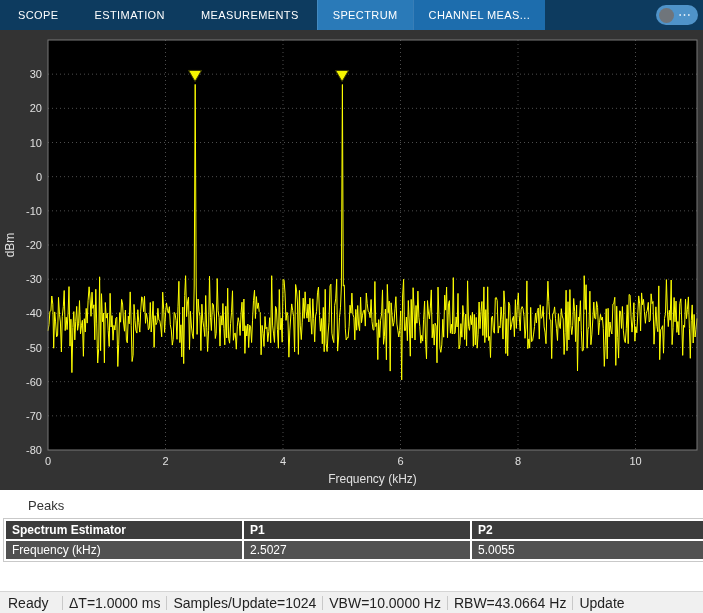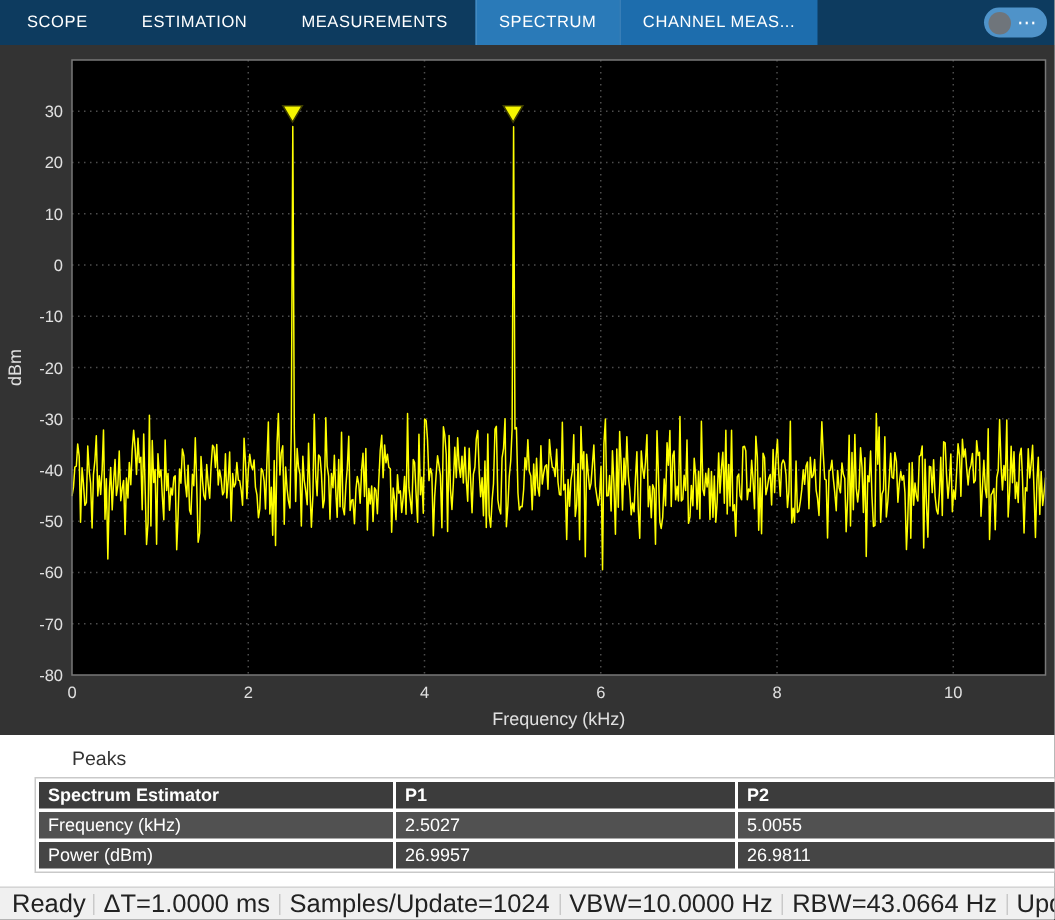--- a/index.html
+++ b/index.html
@@ -29,39 +29,39 @@
     display:flex; align-items:center; cursor:pointer;
   }
   .pill-circle { width:15px; height:15px; border-radius:50%; background:#6f757b; margin-left:3px; }
   .pill-dots { color:#ffffff; font-size:13px; margin-left:4px; line-height:18px; }
 
   
   .plot-wrap { position:absolute; top:30px; left:0; width:703px; height:460px; background:#333333; }
   svg text { font-family:"Liberation Sans", sans-serif; }
 
   
-  .peaks-panel { position:absolute; top:490px; left:0; width:703px; height:101px; background:#ffffff;padding-left:20px; }
+  .peaks-panel { position:absolute; top:490px; left:0; width:703px; height:101px; background:#ffffff; }
   .peaks-title { padding:8px 0 6px 28px; font-size:13px; color:#333333; }
   table.peaks {
     border-collapse:collapse; table-layout:fixed;
     margin:0 4px; width:699px; outline:1px solid #c9c9c9;
   }
   table.peaks th, table.peaks td {
     border:2px solid #ffffff; font-size:12px; color:#ffffff;
     padding:1px 6px; height:20px; text-align:left; overflow:hidden; white-space:nowrap;
   }
   table.peaks th { background:#3c3c3c; font-weight:bold; }
   table.peaks tbody tr:nth-child(1) td { background:#515151; }
   table.peaks tbody tr:nth-child(2) td { background:#454545; }
 
   
   .status-bar {
     position:absolute; top:591px; left:0; width:703px; height:22px;
     background:#f0f0f0; border-top:1px solid #d5d5d5;
-    display:flex; align-items:center; font-size:17px; color:#222222;
+    display:flex; align-items:center; font-size:14px; color:#222222;
     overflow:hidden; white-space:nowrap;
   }
   .status-state { padding:0 6px 0 8px; min-width:62px; }
   .status-item { padding:0 6px; border-left:1px solid #c9c9c9; height:14px; line-height:14px; }
 </style>
 </head>
 <body>
 
 <div class="app">
 
@@ -140,25 +140,20 @@
           <th>P1</th>
           <th>P2</th>
         </tr>
       </thead>
       <tbody>
         <tr>
           <td>Frequency (kHz)</td>
           <td>2.5027</td>
           <td>5.0055</td>
         </tr>
-        <tr>
-          <td>Power (dBm)</td>
-          <td>26.9957</td>
-          <td>26.9811</td>
-        </tr>
       </tbody>
     </table>
   </div>
 
   <div class="status-bar">
     <span class="status-state">Ready</span>
     <span class="status-item">ΔT=1.0000 ms</span>
     <span class="status-item">Samples/Update=1024</span>
     <span class="status-item">VBW=10.0000 Hz</span>
     <span class="status-item">RBW=43.0664 Hz</span>

